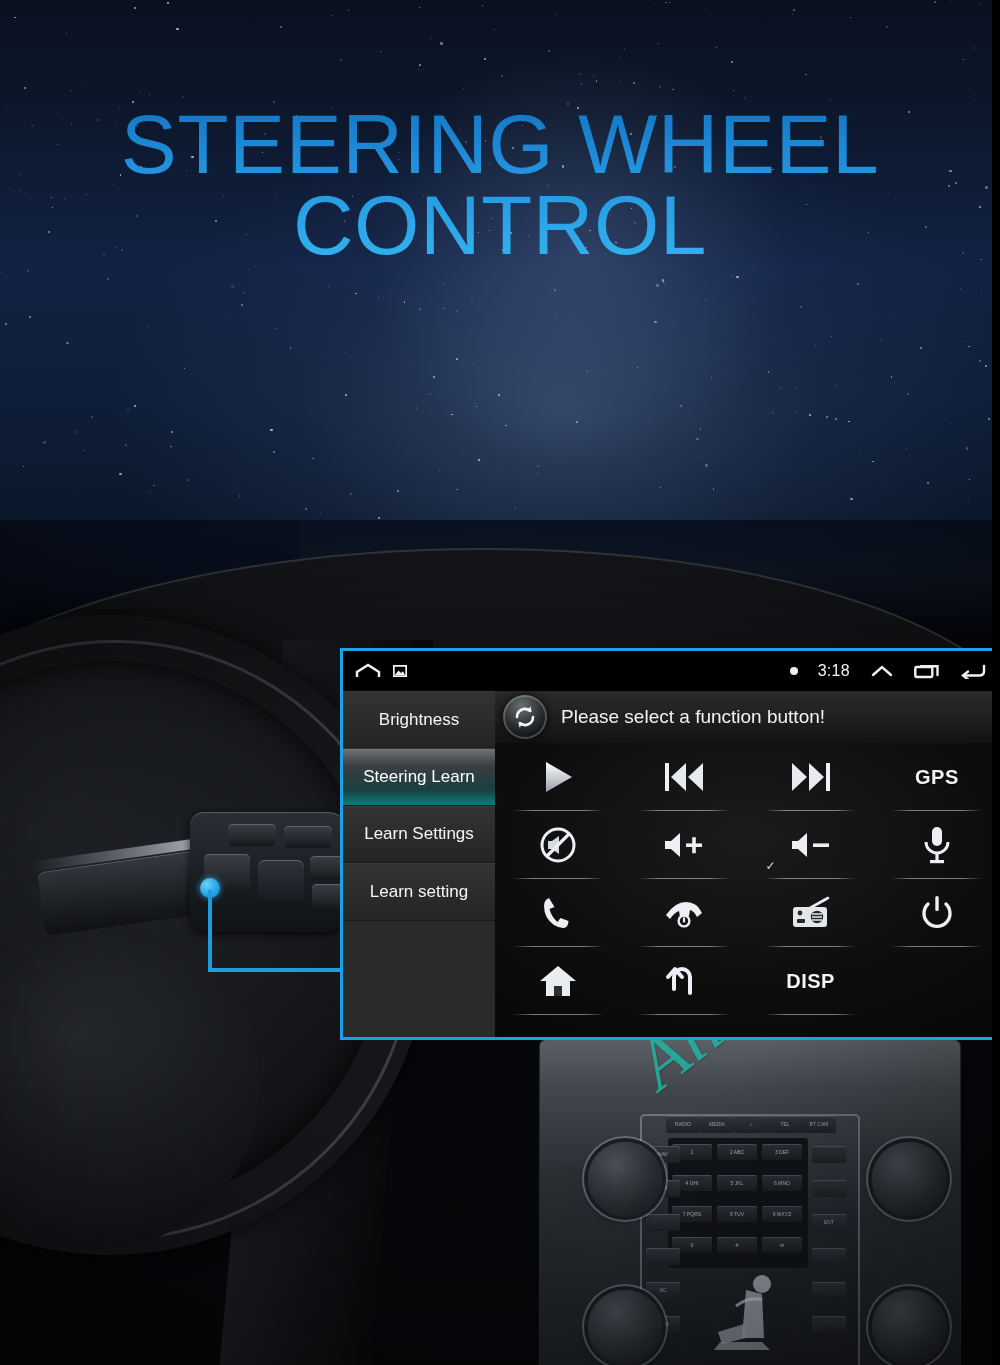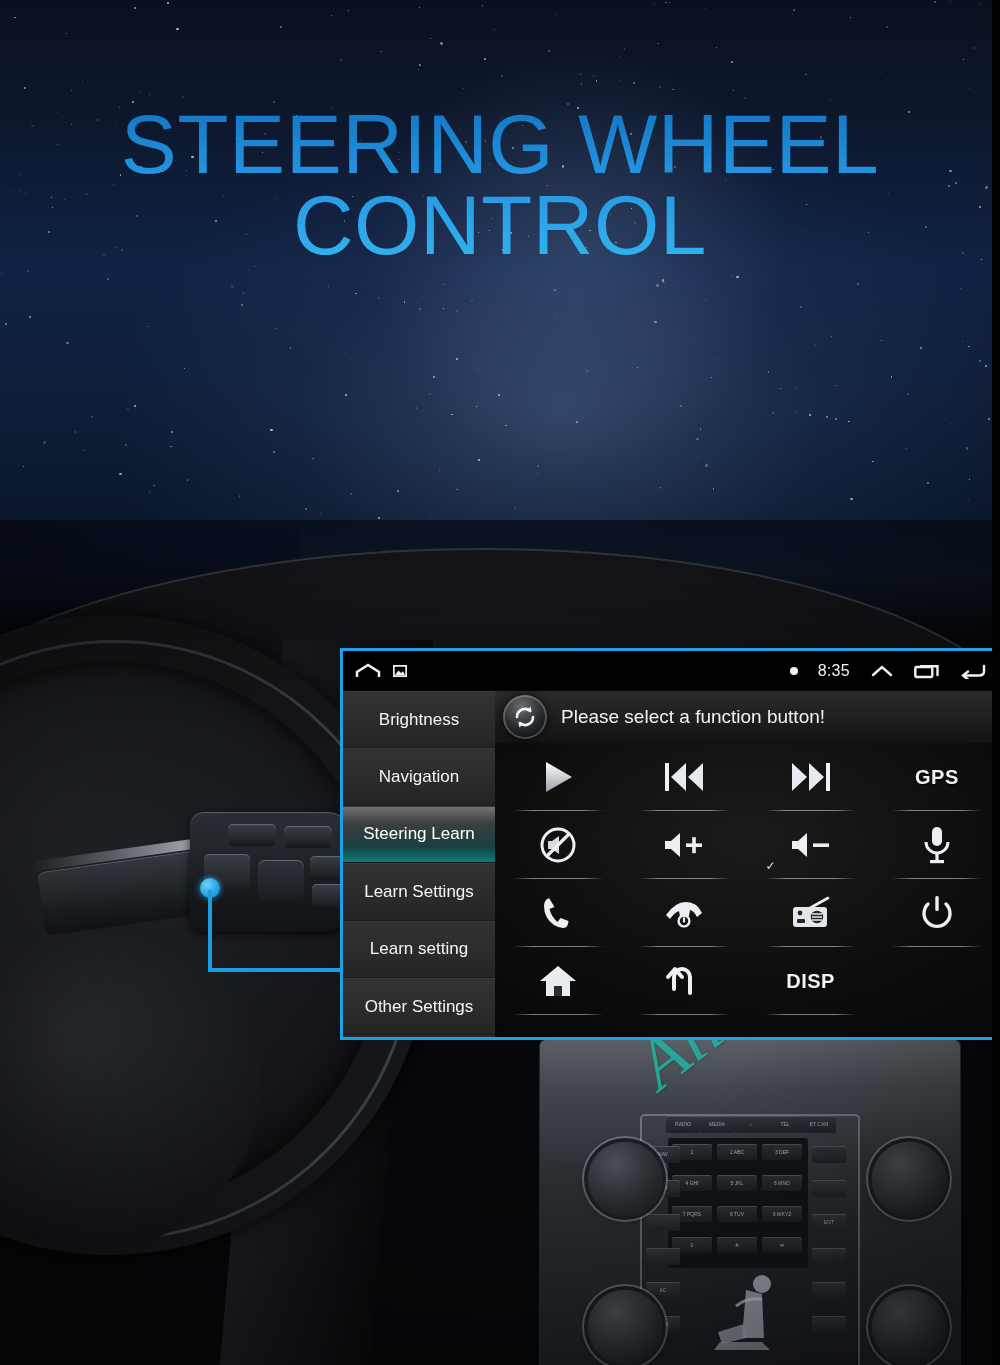--- a/index.html
+++ b/index.html
@@ -697,21 +697,21 @@
         </span>
         <span class="sb-icon">
           <svg width="14" height="12" viewBox="0 0 14 12">
               <rect x="0.5" y="0.5" width="13" height="11" rx="1.5" class="ic-s" stroke-width="1.6"></rect>
               <path d="M2 10 L5.5 5.5 L8 8 L10 6.2 L12 10 Z" class="ic"></path>
             </svg>
         </span>
       </div>
       <div class="sb-right">
         <span class="sb-dot"></span>
-        <span class="sb-time">8:35</span>
+        <span class="sb-time">3:18</span>
         <span class="sb-icon">
           <svg width="24" height="16" viewBox="0 0 24 16">
               <path d="M3 12 L12 4 L21 12" class="ic-s" stroke-width="2.6" stroke-linecap="round"></path>
             </svg>
         </span>
         <span class="sb-icon">
           <svg width="26" height="16" viewBox="0 0 26 16">
               <rect x="1.3" y="4" width="17" height="10" rx="1.2" class="ic-s" stroke-width="2"></rect>
               <path d="M7 3.2 L23.5 3.2 L23.5 12" class="ic-s" stroke-width="2" stroke-linecap="round"></path>
             </svg>
@@ -724,34 +724,28 @@
         </span>
       </div>
     </div>
 
     <div class="body-row">
 
       <div class="sidebar" id="sidebar">
           <div class="side-item">
             <span>Brightness</span>
           </div>
-          <div class="side-item">
-            <span>Navigation</span>
-          </div>
           <div class="side-item active">
             <span>Steering Learn</span>
           </div>
           <div class="side-item">
             <span>Learn Settings</span>
           </div>
           <div class="side-item">
             <span>Learn setting</span>
-          </div>
-          <div class="side-item">
-            <span>Other Settings</span>
           </div>
         </div>
 
       <div class="content">
         <div class="content-head">
           <span class="sync-btn">
             <svg width="26" height="26" viewBox="0 0 26 26">
               <path d="M5 13 a8 8 0 0 1 13.2 -6.1" stroke="#f0f4f6" stroke-width="2.6" fill="none" stroke-linecap="round"></path>
               <path d="M21 13 a8 8 0 0 1 -13.2 6.1" stroke="#f0f4f6" stroke-width="2.6" fill="none" stroke-linecap="round"></path>
               <path d="M18.6 2.4 L19.4 7.6 L14.2 7.0 Z" fill="#f0f4f6"></path>

